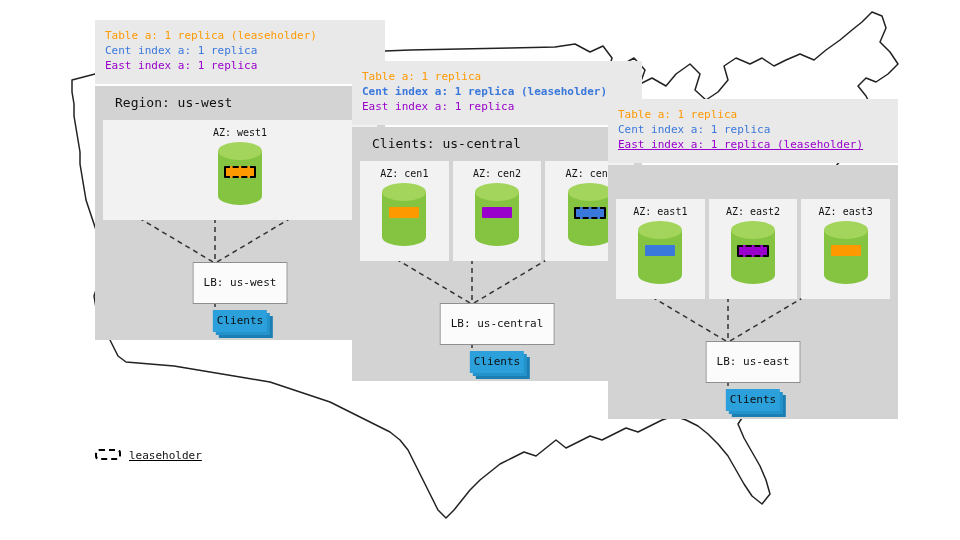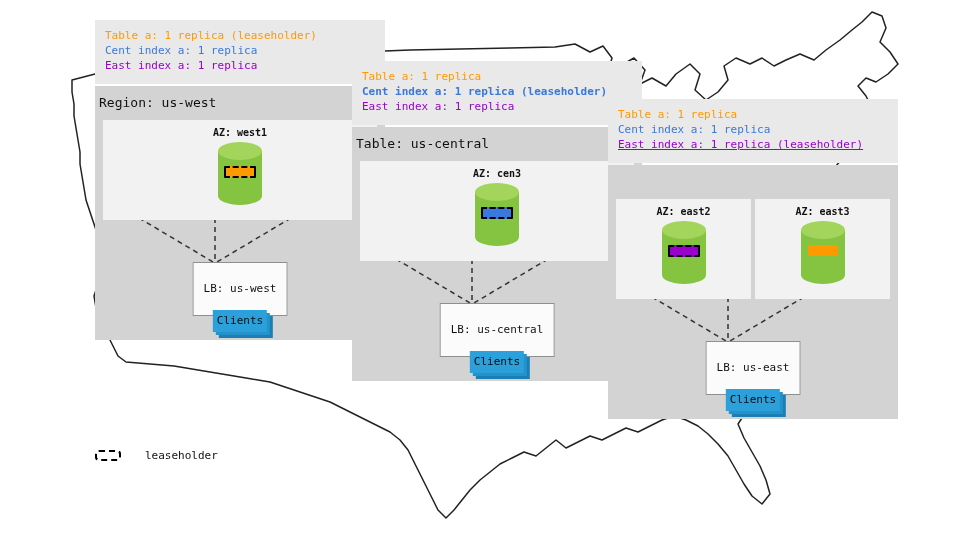--- a/index.html
+++ b/index.html
@@ -13,42 +13,42 @@
   
   .region-group{position:absolute;width:290px;z-index:2;}
   .pos-west{left:95px;top:20px;}
   .pos-central{left:352px;top:61px;}
   .pos-east{left:608px;top:99px;}
 
   .ann-box{background:#e9e9e9;padding:8px 10px;height:48px;}
   .ann-line{font-size:11px;line-height:15px;white-space:nowrap;}
 
   .region-panel{position:relative;background:#d3d3d3;height:254px;margin-top:2px;}
-  .region-title{font-size:13px;color:#111;padding:9px 12px 6px 4px;}
+  .region-title{font-size:13px;color:#111;padding:9px 12px 6px 20px;}
 
   .az-row{position:absolute;left:8px;top:34px;right:8px;display:flex;gap:4px;}
   .az-box{flex:1;background:#f2f2f2;height:100px;text-align:center;}
-  .az-label{font-size:10px;color:#111;margin-top:6px;line-height:13px;font-weight:bold;}
+  .az-label{font-size:10px;color:#111;margin-top:6px;line-height:13px;}
   .cylinder{position:relative;width:48px;height:66px;margin:2px auto 0 auto;}
   .cylinder svg{display:block;width:48px;height:66px;}
   .replica-bar{position:absolute;left:50%;top:25px;transform:translateX(-50%);
     width:30px;height:11px;border-radius:1px;}
   .replica-bar[data-leaseholder="true"]{border:2px dashed #000;width:32px;height:12px;box-sizing:border-box;}
 
   .connectors{position:absolute;left:0;top:0;width:242px;height:254px;pointer-events:none;}
 
   .lb-box{position:absolute;left:50%;top:176px;transform:translateX(-50%);
     background:#fbfbfb;border:1px solid #8f8f8f;font-size:11px;line-height:14px;
-    padding:19px 10px;white-space:nowrap;color:#111;}
+    padding:13px 10px;white-space:nowrap;color:#111;}
   .clients-box{position:absolute;left:50%;top:224px;transform:translateX(-50%);
     color:#0d0d0d;font-size:11px;line-height:14px;padding:4px 4px;white-space:nowrap;
     box-shadow:3px 3px 0 #2493cc,6px 6px 0 #1c7fb4;}
 
   
-  #legend{position:absolute;left:95px;top:449px;z-index:2;display:flex;align-items:center;gap:24px;}
+  #legend{position:absolute;left:95px;top:449px;z-index:2;display:flex;align-items:flex-start;gap:8px;text-decoration:underline;}
   .legend-swatch{width:26px;height:11px;border:2px dashed #000;border-radius:4px;background:transparent;box-sizing:border-box;}
   .legend-label{font-size:11px;color:#111;}
 </style>
 </head>
 <body>
 
 <div id="canvas">
 
   <svg id="map" viewBox="0 0 960 540" xmlns="http://www.w3.org/2000/svg">
     <path fill="#ffffff" stroke="#222222" stroke-width="1.5" stroke-linejoin="round" d="
@@ -101,28 +101,50 @@
     </div>
   </div>
 
   <div class="region-group pos-central">
     <div class="ann-box">
       <div class="ann-line" style="color: rgb(255, 153, 0);">Table a: 1 replica</div>
       <div class="ann-line" style="color: rgb(59, 120, 220); font-weight: bold;">Cent index a: 1 replica (leaseholder)</div>
       <div class="ann-line" style="color: rgb(153, 0, 204);">East index a: 1 replica</div>
     </div>
     <div class="region-panel">
-      <div class="region-title">Table: us-central</div>
+      <div class="region-title">Clients: us-central</div>
       <svg class="connectors" viewBox="0 0 242 254">
         <line x1="44" y1="132" x2="118" y2="176" stroke="#333" stroke-width="1.5" stroke-dasharray="5 4"></line>
         <line x1="120" y1="132" x2="120" y2="176" stroke="#333" stroke-width="1.5" stroke-dasharray="5 4"></line>
         <line x1="196" y1="132" x2="122" y2="176" stroke="#333" stroke-width="1.5" stroke-dasharray="5 4"></line>
         <line x1="120" y1="198" x2="120" y2="224" stroke="#333" stroke-width="1.5" stroke-dasharray="5 4"></line>
       </svg>
       <div class="az-row">
+        <div class="az-box">
+          <div class="az-label">AZ: cen1</div>
+          <div class="cylinder">
+            <svg viewBox="0 0 48 66">
+              <ellipse cx="24" cy="55" rx="22" ry="9" style="fill: rgb(133, 196, 64);"></ellipse>
+              <rect x="2" y="10" width="44" height="45" style="fill: rgb(133, 196, 64);"></rect>
+              <ellipse cx="24" cy="10" rx="22" ry="9" style="fill: rgb(163, 213, 92);"></ellipse>
+            </svg>
+            <div class="replica-bar" data-leaseholder="false" style="background: rgb(255, 153, 0);"></div>
+          </div>
+        </div>
+        <div class="az-box">
+          <div class="az-label">AZ: cen2</div>
+          <div class="cylinder">
+            <svg viewBox="0 0 48 66">
+              <ellipse cx="24" cy="55" rx="22" ry="9" style="fill: rgb(133, 196, 64);"></ellipse>
+              <rect x="2" y="10" width="44" height="45" style="fill: rgb(133, 196, 64);"></rect>
+              <ellipse cx="24" cy="10" rx="22" ry="9" style="fill: rgb(163, 213, 92);"></ellipse>
+            </svg>
+            <div class="replica-bar" data-leaseholder="false" style="background: rgb(153, 0, 204);"></div>
+          </div>
+        </div>
         <div class="az-box">
           <div class="az-label">AZ: cen3</div>
           <div class="cylinder">
             <svg viewBox="0 0 48 66">
               <ellipse cx="24" cy="55" rx="22" ry="9" style="fill: rgb(133, 196, 64);"></ellipse>
               <rect x="2" y="10" width="44" height="45" style="fill: rgb(133, 196, 64);"></rect>
               <ellipse cx="24" cy="10" rx="22" ry="9" style="fill: rgb(163, 213, 92);"></ellipse>
             </svg>
             <div class="replica-bar" data-leaseholder="true" style="background: rgb(59, 120, 220);"></div>
           </div>
@@ -141,20 +163,31 @@
     </div>
     <div class="region-panel">
       <svg class="connectors" viewBox="0 0 242 254">
         <line x1="44" y1="132" x2="118" y2="176" stroke="#333" stroke-width="1.5" stroke-dasharray="5 4"></line>
         <line x1="120" y1="132" x2="120" y2="176" stroke="#333" stroke-width="1.5" stroke-dasharray="5 4"></line>
         <line x1="196" y1="132" x2="122" y2="176" stroke="#333" stroke-width="1.5" stroke-dasharray="5 4"></line>
         <line x1="120" y1="198" x2="120" y2="224" stroke="#333" stroke-width="1.5" stroke-dasharray="5 4"></line>
       </svg>
       <div class="az-row">
         <div class="az-box">
+          <div class="az-label">AZ: east1</div>
+          <div class="cylinder">
+            <svg viewBox="0 0 48 66">
+              <ellipse cx="24" cy="55" rx="22" ry="9" style="fill: rgb(133, 196, 64);"></ellipse>
+              <rect x="2" y="10" width="44" height="45" style="fill: rgb(133, 196, 64);"></rect>
+              <ellipse cx="24" cy="10" rx="22" ry="9" style="fill: rgb(163, 213, 92);"></ellipse>
+            </svg>
+            <div class="replica-bar" data-leaseholder="false" style="background: rgb(59, 120, 220);"></div>
+          </div>
+        </div>
+        <div class="az-box">
           <div class="az-label">AZ: east2</div>
           <div class="cylinder">
             <svg viewBox="0 0 48 66">
               <ellipse cx="24" cy="55" rx="22" ry="9" style="fill: rgb(133, 196, 64);"></ellipse>
               <rect x="2" y="10" width="44" height="45" style="fill: rgb(133, 196, 64);"></rect>
               <ellipse cx="24" cy="10" rx="22" ry="9" style="fill: rgb(163, 213, 92);"></ellipse>
             </svg>
             <div class="replica-bar" data-leaseholder="true" style="background: rgb(153, 0, 204);"></div>
           </div>
         </div>

